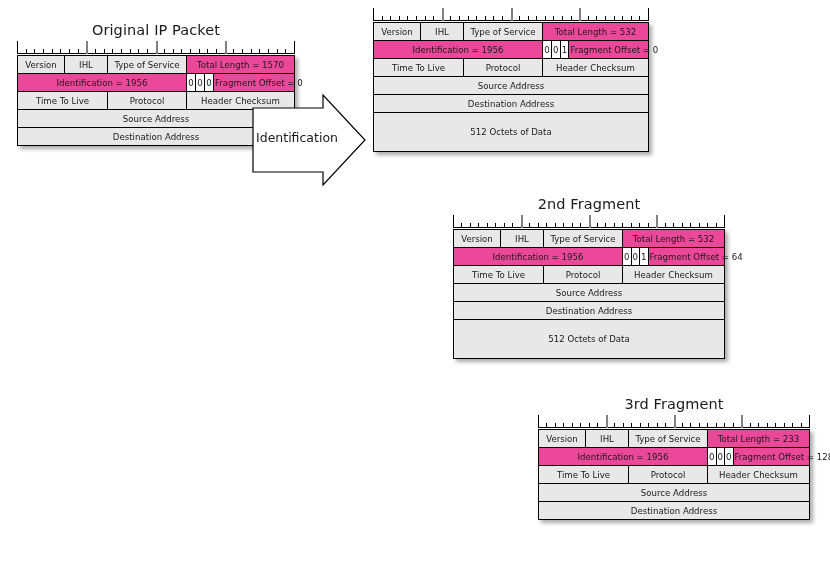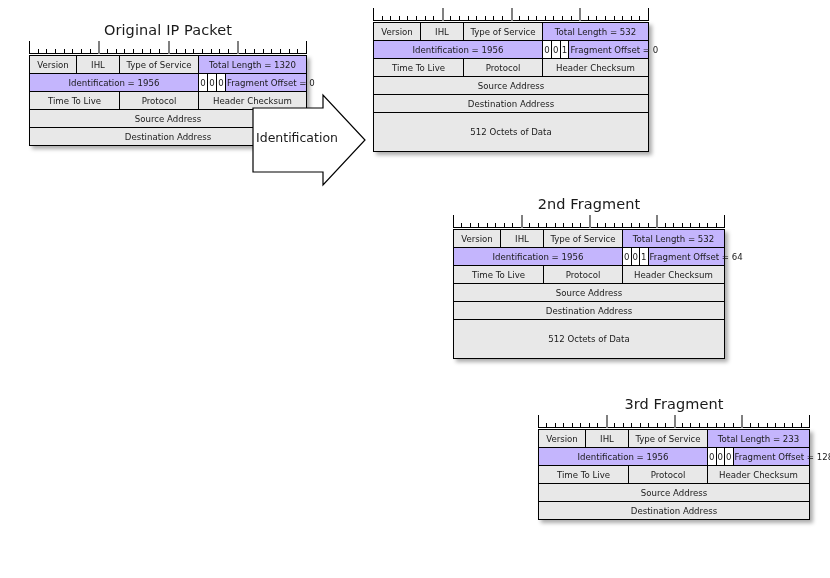--- a/index.html
+++ b/index.html
@@ -64,21 +64,21 @@
     border: 1px solid #000000;
     background: #e8e8e8;
     font-size: 8.6px;
     text-align: center;
     vertical-align: middle;
     height: 17px;
     padding: 0 1px;
     white-space: nowrap;
     color: #1a1a1a;
   }
-  .pkt-table td.white { background: #c4b5fd; }
+  .pkt-table td.white { background: #ec4899; }
   .pkt-table td.flag {
     background: #ffffff;
     padding: 0;
     font-size: 8.6px;
   }
   .pkt-table td.data-row { height: 38px; }
 
   
   .frag-arrow {
     position: absolute;
@@ -95,21 +95,21 @@
     width: 86px;
     text-align: center;
     font-size: 12.5px;
     color: #1a1a1a;
     white-space: nowrap;
   }
 </style>
 </head>
 <body>
 
-<div class="packet" id="pkt-0" style="left:29px; top:22px; width:278px;">
+<div class="packet" id="pkt-0" style="left:17px; top:22px; width:278px;">
   <div class="packet-title">Original IP Packet</div>
   <div class="ruler">
       <div class="base"></div>
       <div class="tick edge" style="left: 0px;"></div>
       <div class="tick minor" style="left: 8.65625px;"></div>
       <div class="tick minor" style="left: 17.3125px;"></div>
       <div class="tick minor" style="left: 25.9688px;"></div>
       <div class="tick minor" style="left: 34.625px;"></div>
       <div class="tick minor" style="left: 43.2812px;"></div>
       <div class="tick minor" style="left: 51.9375px;"></div>
@@ -139,21 +139,21 @@
       <div class="tick minor" style="left: 259.688px;"></div>
       <div class="tick minor" style="left: 268.344px;"></div>
       <div class="tick edge" style="left: 277px;"></div>
     </div>
   <table class="pkt-table" style="width:278px;">
     <tbody>
         <tr>
       <td colspan="3" style="width:44px;">Version</td>
       <td colspan="3" style="width:40px;">IHL</td>
       <td colspan="6" style="width:76px;">Type of Service</td>
-      <td colspan="12" class="white">Total Length = 1320</td>
+      <td colspan="12" class="white">Total Length = 1570</td>
     </tr>
     <tr>
       <td colspan="12" class="white">Identification = 1956</td>
       <td class="flag" style="width:10px;">0</td>
       <td class="flag" style="width:10px;">0</td>
       <td class="flag" style="width:10px;">0</td>
       <td colspan="9" class="white">Fragment Offset = 0</td>
     </tr>
     <tr>
       <td colspan="6">Time To Live</td>

